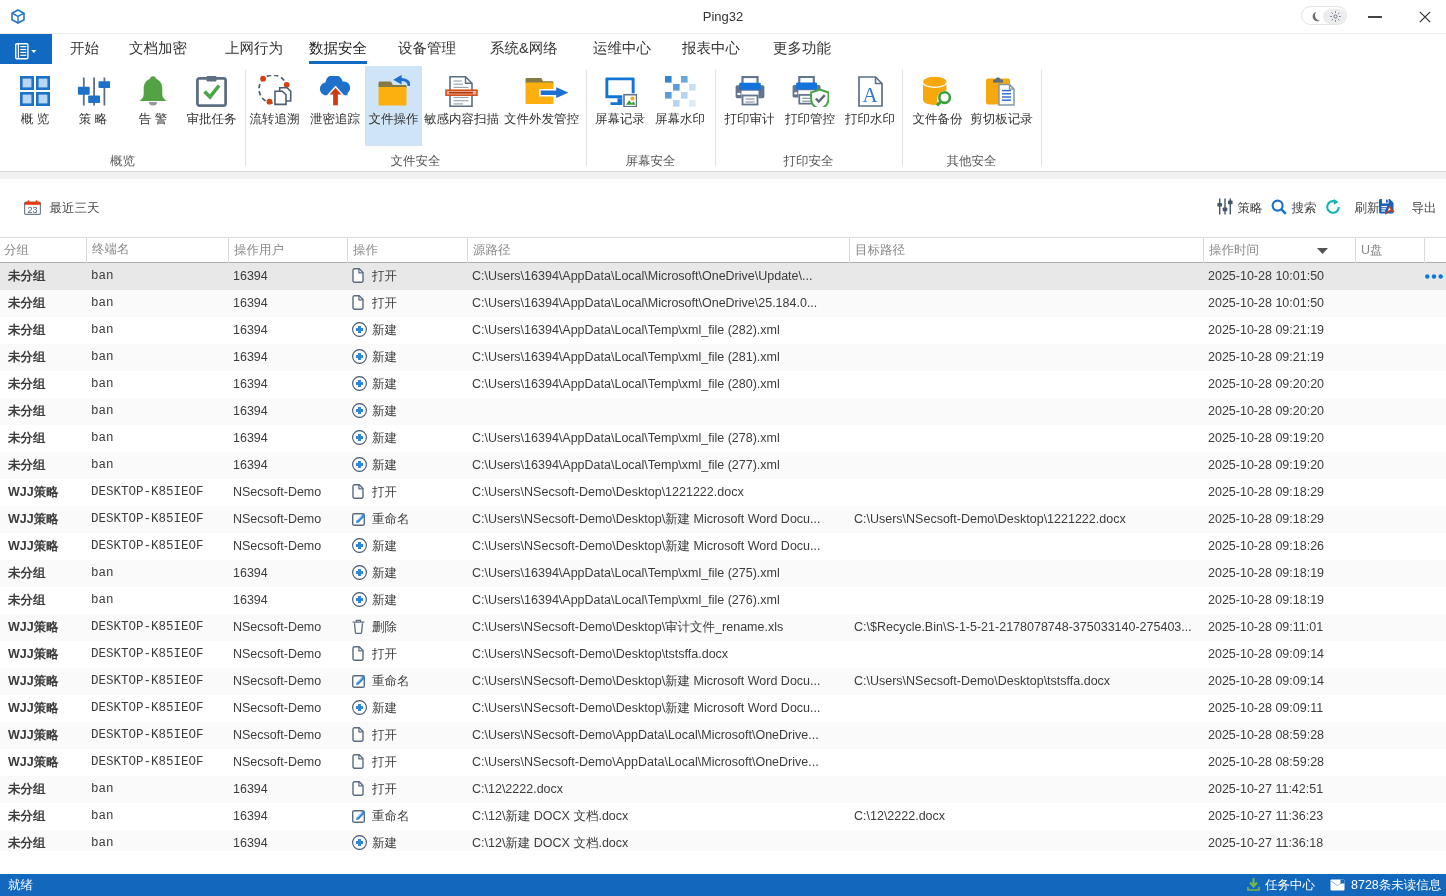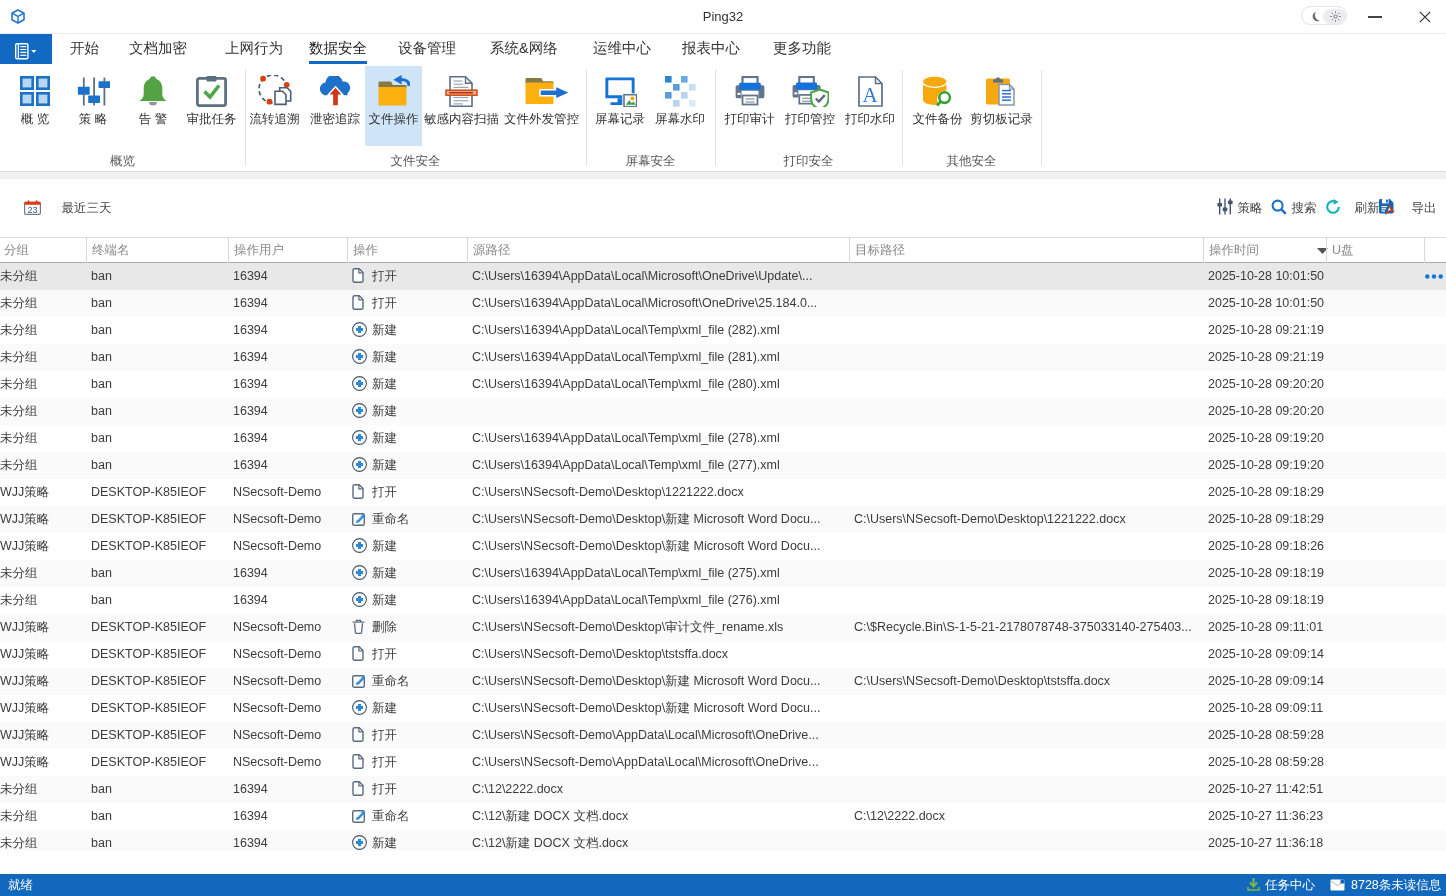--- a/index.html
+++ b/index.html
@@ -35,30 +35,30 @@
 #ghead{position:absolute;top:0;left:0;width:1446px;height:26px;border-top:1px solid #dcdcdc;border-bottom:1px solid #ababab;background:#fff;}
 .hc{position:absolute;top:0;height:25px;line-height:25px;font-size:12.5px;color:#888;padding-left:5px;border-left:1px solid #d9d9d9;}
 .hc0{border-left:none;padding-left:4px;}
 #rows{position:absolute;top:26px;left:0;width:1446px;height:588px;overflow:hidden;}
 .row{position:relative;width:1446px;height:27px;background:#fff;}
 .row.alt{background:#fafafa;}
 .row.sel{background:#e8e8e8;}
 .cell{position:absolute;top:0;height:27px;line-height:27px;font-size:12.5px;color:#3c3c3c;padding-left:5px;white-space:nowrap;overflow:hidden;}
 .cell svg{vertical-align:-3px;}
 .opi{display:inline-block;width:20px;}
-.cell.k0{padding-left:0;}
+.cell.k0{padding-left:8px;font-weight:bold;}
 
 .k0{left:0;width:86px;}
-.k1{left:86px;width:142px;}
+.k1{left:86px;width:142px;font-family:Liberation Mono, monospace;}
 .k2{left:228px;width:119px;}
 .k3{left:347px;width:120px;}
 .k4{left:467px;width:382px;}
 .k5{left:849px;width:354px;}
 .k6{left:1203px;width:130px;}
-.k7{left:1326px;width:91px;}
+.k7{left:1355px;width:91px;}
 .k8{left:1424px;width:22px;}
 
 #pager{position:absolute;top:889px;left:0;width:1446px;height:23px;background:#fff;font-size:11px;color:#444;font-family:Liberation Mono, monospace;}
 #status{position:absolute;top:874px;left:0;width:1446px;height:22px;background:#1268bd;color:#fff;font-size:12.5px;line-height:22px;padding-left:13px;}
 .stitem{position:absolute;top:0;height:22px;line-height:22px;}
 </style></head>
 <body>
 
 <div id="titlebar">
  <div id="apptitle">Ping32</div>
@@ -352,21 +352,21 @@
 <div id="strip"></div>
 <div id="toolbar">
  <div class="tbtn" style="left:24px">
   <svg width="17" height="15" viewBox="0 0 17 15">
         <rect x="0.6" y="2" width="15.8" height="12.4" rx="1.2" fill="#fff" stroke="#707d8c" stroke-width="1.2"></rect>
         <path d="M0.6 3.2 a1.2 1.2 0 0 1 1.2 -1.2 h13.4 a1.2 1.2 0 0 1 1.2 1.2 v1.6 h-15.8 Z" fill="#e8380d"></path>
         <rect x="3.6" y="0.2" width="1.7" height="3.2" rx="0.8" fill="#e8380d"></rect>
         <rect x="11.7" y="0.2" width="1.7" height="3.2" rx="0.8" fill="#e8380d"></rect>
         <text x="8.5" y="12.6" font-size="9" fill="#4a5a6a" text-anchor="middle" font-family="Liberation Sans">23</text>
       </svg>
-  <span style="margin-left:17px">最近三天</span>
+  <span style="margin-left:5px">最近三天</span>
  </div>
  <div class="tbtn" style="left:1217px">
   <svg width="16" height="17" viewBox="0 0 16 17">
         <g stroke="#44566b" stroke-width="1.4">
           <line x1="2.7" y1="0.5" x2="2.7" y2="16.5"></line>
           <line x1="8" y1="0.5" x2="8" y2="16.5"></line>
           <line x1="13.3" y1="0.5" x2="13.3" y2="16.5"></line>
         </g>
         <g fill="#44566b">
           <rect x="0.4" y="5" width="4.6" height="3.6" rx="0.6"></rect>

